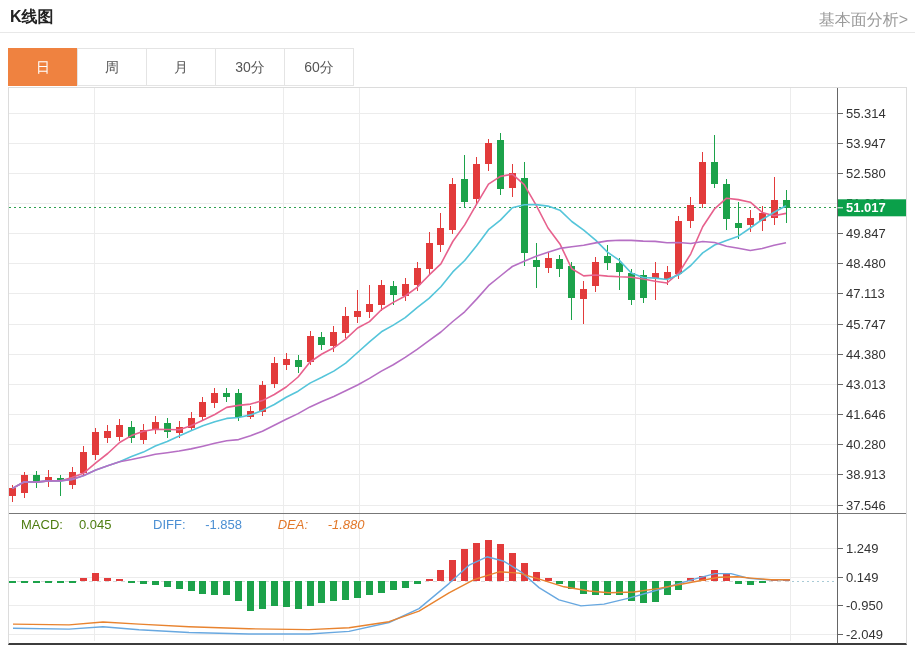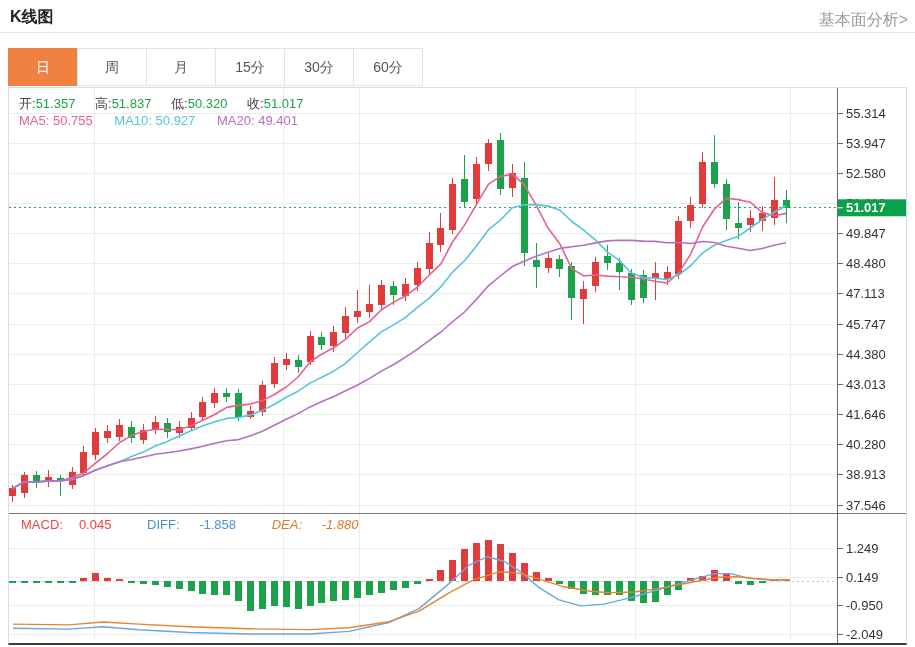--- a/index.html
+++ b/index.html
@@ -40,21 +40,20 @@
 
   <div class="hdr">
     <span class="hdr-title">K线图</span>
     <span class="hdr-link">基本面分析&gt;</span>
   </div>
 
   <div class="tabs">
       <div class="tab active" style="background: rgb(239, 130, 64);">日</div>
       <div class="tab">周</div>
       <div class="tab">月</div>
-      <div class="tab">15分</div>
       <div class="tab">30分</div>
       <div class="tab">60分</div>
     </div>
 
   <div class="chart-box">
     <svg id="svg-chart" width="897" height="555" viewBox="0 0 897 555">
         <g shape-rendering="crispEdges">
           <line x1="0" y1="25" x2="828" y2="25" stroke="#ececec" stroke-width="1"></line>
           <line x1="0" y1="55.153999999999996" x2="828" y2="55.153999999999996" stroke="#ececec" stroke-width="1"></line>
           <line x1="0" y1="85.30799999999999" x2="828" y2="85.30799999999999" stroke="#ececec" stroke-width="1"></line>
@@ -329,33 +328,22 @@
           <line x1="828.5" y1="517.947" x2="834" y2="517.947" stroke="#666666" stroke-width="1" shape-rendering="crispEdges"></line>
           <text x="837" y="522.447" font-size="13" fill="#333333">-0.950</text>
           <line x1="828.5" y1="546.80674" x2="834" y2="546.80674" stroke="#666666" stroke-width="1" shape-rendering="crispEdges"></line>
           <text x="837" y="551.30674" font-size="13" fill="#333333">-2.049</text>
           <rect x="829" y="111.30041399999995" width="68" height="17" fill="#0ba04a"></rect>
           <line x1="828.5" y1="119.80041399999995" x2="834" y2="119.80041399999995" stroke="#fff" stroke-width="1"></line>
           <text x="837" y="124.30041399999995" font-size="13" font-weight="bold" fill="#fff">51.017</text>
         </g>
       </svg>
 
-    <div class="info-row">
-      <span class="lbl">开:</span><span class="val" style="color: rgb(30, 162, 74);">51.357</span>
-      <span class="lbl">高:</span><span class="val" style="color: rgb(30, 162, 74);">51.837</span>
-      <span class="lbl">低:</span><span class="val" style="color: rgb(30, 162, 74);">50.320</span>
-      <span class="lbl">收:</span><span class="val" style="color: rgb(30, 162, 74);">51.017</span>
-    </div>
-
-    <div class="info-row2">
-      <span class="pair" style="color: rgb(231, 97, 141);"><span>MA5:</span> <span>50.755</span></span>
-      <span class="pair" style="color: rgb(85, 197, 218);"><span>MA10:</span> <span>50.927</span></span>
-      <span class="pair" style="color: rgb(182, 111, 196);"><span>MA20:</span> <span>49.401</span></span>
-    </div>
+
 
     <div class="macd-row">
-      <span style="color: #ef4444;"><span>MACD:</span><span>0.045</span></span>
-      <span style="color: rgb(75, 143, 211);"><span>DIFF:</span> <span>-1.858</span></span>
+      <span style="color: #4d7c0f;"><span>MACD:</span><span>0.045</span></span>
+      <span style="color: rgb(75, 143, 211); margin-left: 6px;"><span>DIFF:</span> <span>-1.858</span></span>
       <span style="color: rgb(226, 120, 42); font-style: italic;"><span>DEA:</span> <span>-1.880</span></span>
     </div>
   </div>
 
 </div>
 
 </body></html>

